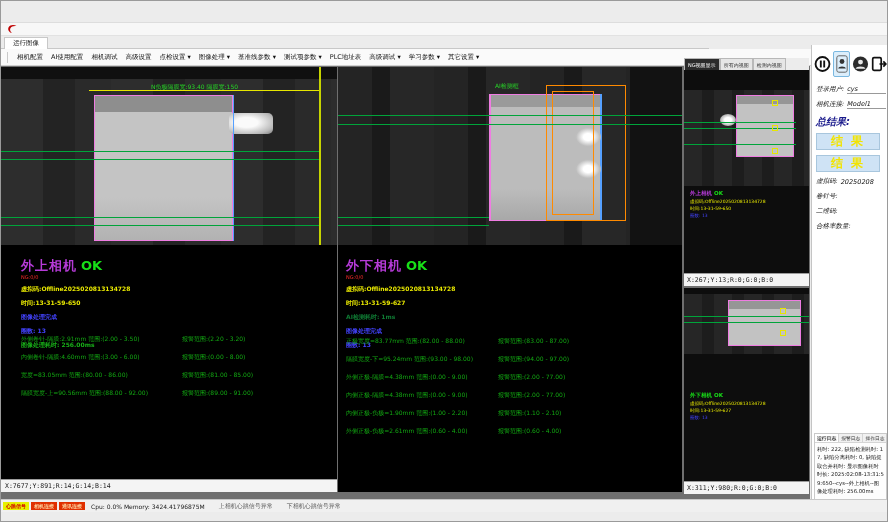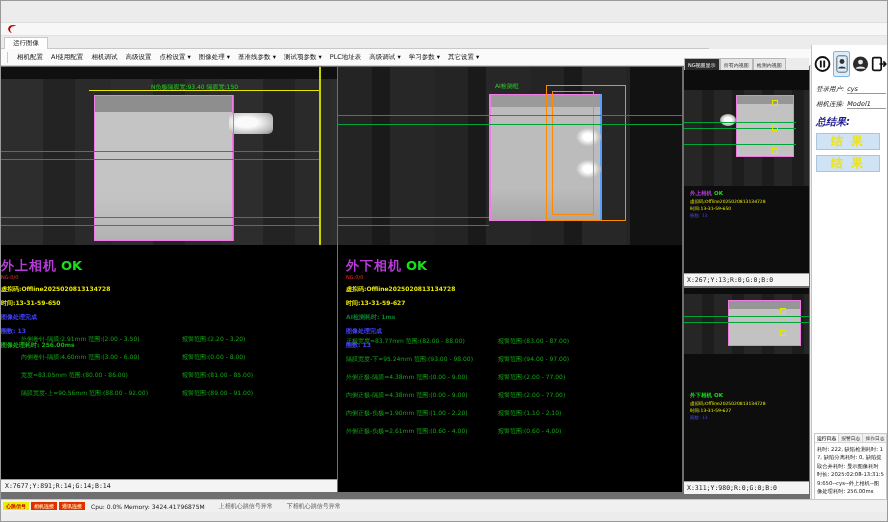--- a/index.html
+++ b/index.html
@@ -74,21 +74,21 @@
   .t-dgreen { color:#0f7a33; font-size:6px; margin-top:5px; font-weight:bold; }
   .t-green  { color:#18b018; font-size:6px; margin-top:5px; font-weight:bold; }
 
   .measure { position:absolute; width:100%; }
   .m-row { position:relative; height:18px; }
   .m-row .item, .m-row .alarm { position:absolute; top:0; font-size:6px; color:#12a812; white-space:nowrap; }
   .view.left  .m-row .item  { left:20px; }
   .view.left  .m-row .alarm { left:181px; }
   .view.middle .m-row .item  { left:8px; }
   .view.middle .m-row .alarm { left:160px; }
-  .view.left  .info { }
+  .view.left  .info { padding-left:20px; }
   .view.middle .info { padding-left:8px; }
   .view.left  .measure { top:268px; }
   .view.middle .measure { top:270px; }
 
   .view-status { position:absolute; left:0; bottom:0; width:100%; height:13px; background:#f4f4f4;
                  border-top:1px solid #9c9c9c; font-family:"DejaVu Sans Mono", monospace;
                  font-size:6.5px; color:#222; display:flex; align-items:center; padding-left:4px; }
 
   
   .thumb-tabs { position:absolute; left:683px; top:57px; width:125px; height:12px; display:flex; background:#ececec; }
@@ -364,20 +364,38 @@
           <div class="f-row underlined">
             <span class="f-label">相机连接:</span>
             <span class="f-value">Model1</span>
           </div>
         </div>
       <div class="total-label">总结果:</div>
       <div id="result-boxes">
           <div class="result-box">结 果</div>
           <div class="result-box">结 果</div>
         </div>
+      <div id="fields-info">
+          <div class="f-row">
+            <span class="f-label">虚拟码:</span>
+            <span class="f-value">20250208</span>
+          </div>
+          <div class="f-row">
+            <span class="f-label">卷针号:</span>
+            <span class="f-value"></span>
+          </div>
+          <div class="f-row">
+            <span class="f-label">二维码:</span>
+            <span class="f-value"></span>
+          </div>
+          <div class="f-row">
+            <span class="f-label">合格率数量:</span>
+            <span class="f-value"></span>
+          </div>
+        </div>
     </div>
 
     <div class="log">
       <div class="log-tabs" id="log-tabs">
           <span class="log-tab active">运行日志</span>
           <span class="log-tab">报警日志</span>
           <span class="log-tab">操作日志</span>
         </div>
       <div class="log-text">耗时: 222, 缺陷检测耗时: 17, 缺陷分离耗时: 0, 缺陷提取合并耗时: 显示图像耗时时长: 2025:02:08-13:31:59:650--cys--外上相机--图像处理耗时: 256.00ms</div>
     </div>

